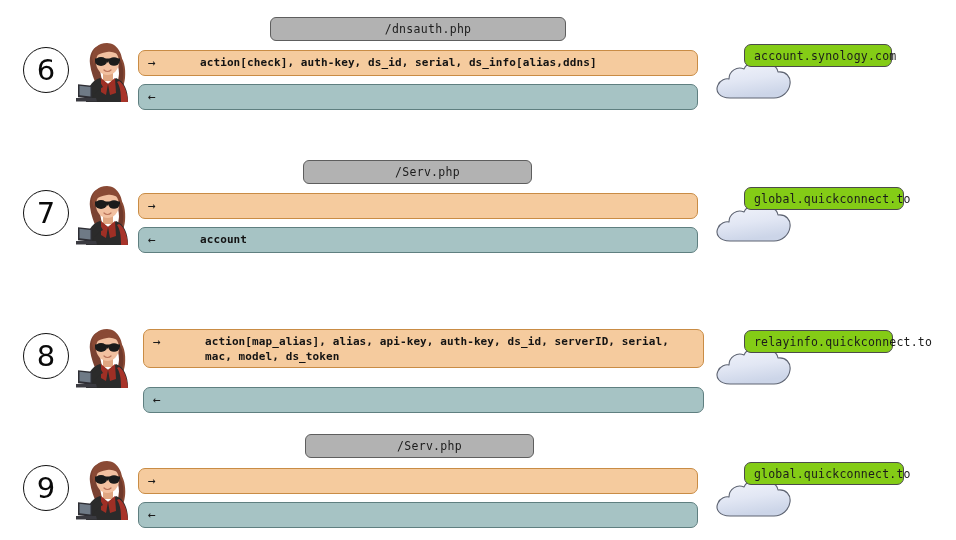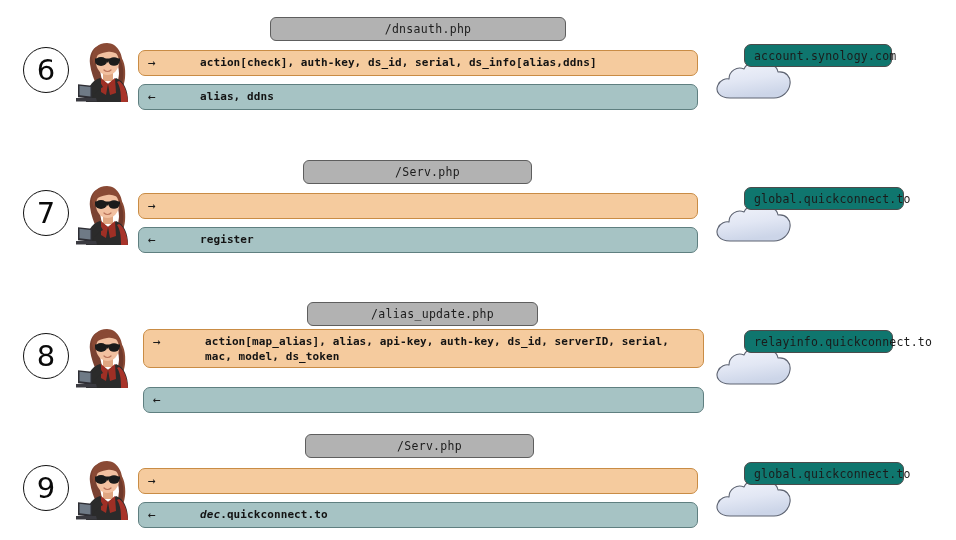--- a/index.html
+++ b/index.html
@@ -118,21 +118,21 @@
     top: 14px;
     width: 84px;
     height: 44px;
   }
   .cloud svg { display: block; }
   .cloud-label {
     position: absolute;
     top: 0;
     height: 23px;
     box-sizing: border-box;
-    background: #0f766e;
+    background: #84cc16;
     border: 1.2px solid #4b4b4b;
     border-radius: 7px;
     display: flex;
     align-items: center;
     padding: 0 9px;
     font-size: 11.5px;
     letter-spacing: 0.2px;
     color: #1b1b1b;
     white-space: nowrap;
   }
@@ -186,21 +186,20 @@
 
     <div class="endpoint" style="left:270px;top:17px;width:296px;">/dnsauth.php</div>
 
     <div class="msg request" style="left:138px;top:50px;width:560px;height:26px;">
       <span class="arrow">→</span>
       <span class="body">action[check], auth-key, ds_id, serial, ds_info[alias,ddns]</span>
     </div>
 
     <div class="msg response" style="left:138px;top:84px;width:560px;height:26px;">
       <span class="arrow">←</span>
-      <span class="body">alias, ddns</span>
     </div>
 
     <div class="cloudgroup" style="left:712px;top:44px;">
       <div class="cloud">
         <svg viewBox="0 0 84 44" width="84" height="44" xmlns="http://www.w3.org/2000/svg">
           <defs>
             <linearGradient id="cg6" x1="0" y1="0" x2="0.3" y2="1">
               <stop offset="0%" stop-color="#f2f4fb"></stop>
               <stop offset="55%" stop-color="#e2e7f4"></stop>
               <stop offset="100%" stop-color="#ccd5e8"></stop>
@@ -244,21 +243,21 @@
     </div>
 
     <div class="endpoint" style="left:303px;top:17px;width:229px;">/Serv.php</div>
 
     <div class="msg request" style="left:138px;top:50px;width:560px;height:26px;">
       <span class="arrow">→</span>
     </div>
 
     <div class="msg response" style="left:138px;top:84px;width:560px;height:26px;">
       <span class="arrow">←</span>
-      <span class="body">register</span>
+      <span class="body">account</span>
     </div>
 
     <div class="cloudgroup" style="left:712px;top:44px;">
       <div class="cloud">
         <svg viewBox="0 0 84 44" width="84" height="44" xmlns="http://www.w3.org/2000/svg">
           <defs>
             <linearGradient id="cg7" x1="0" y1="0" x2="0.3" y2="1">
               <stop offset="0%" stop-color="#f2f4fb"></stop>
               <stop offset="55%" stop-color="#e2e7f4"></stop>
               <stop offset="100%" stop-color="#ccd5e8"></stop>
@@ -294,21 +293,20 @@
         <path d="M39 42 L32 48 L34 59 L40 57 Z" fill="#9e2f25"></path>
         <path d="M43 45 C48 48 51 55 52 66 L45 66 C45 56 44 50 41 46 Z" fill="#a8342a"></path>
         <path d="M24 46 C18 49 13 54 10 59 L16 62 C19 57 23 53 27 51 Z" fill="#2b2b2b"></path>
         <ellipse cx="12" cy="60" rx="4" ry="3" fill="#f2c0a0"></ellipse>
         <path d="M2 48 L16 48 L16 61 L2 61 Z" fill="#2e2e34" transform="skewY(6)"></path>
         <path d="M3.5 49.5 L14.5 49.5 L14.5 59 L3.5 59 Z" fill="#6f7a86" transform="skewY(6)"></path>
         <path d="M0 62 L20 62 L21 65.5 L-1 65.5 Z" fill="#3a3a40"></path>
       </svg>
     </div>
 
-    <div class="endpoint" style="left:307px;top:16px;width:231px;">/alias_update.php</div>
 
     <div class="msg request" style="left:143px;top:43px;width:561px;height:39px;">
       <span class="arrow">→</span>
       <span class="body">action[map_alias], alias, api-key, auth-key, ds_id, serverID, serial, mac, model, ds_token</span>
     </div>
 
     <div class="msg response" style="left:143px;top:101px;width:561px;height:26px;">
       <span class="arrow">←</span>
       <span class="body"></span>
     </div>
@@ -361,21 +359,20 @@
     </div>
 
     <div class="endpoint" style="left:305px;top:16px;width:229px;">/Serv.php</div>
 
     <div class="msg request" style="left:138px;top:50px;width:560px;height:26px;">
       <span class="arrow">→</span>
     </div>
 
     <div class="msg response" style="left:138px;top:84px;width:560px;height:26px;">
       <span class="arrow">←</span>
-      <span class="body"><span class="ital">dec</span><span>.quickconnect.to</span></span>
     </div>
 
     <div class="cloudgroup" style="left:712px;top:44px;">
       <div class="cloud">
         <svg viewBox="0 0 84 44" width="84" height="44" xmlns="http://www.w3.org/2000/svg">
           <defs>
             <linearGradient id="cg9" x1="0" y1="0" x2="0.3" y2="1">
               <stop offset="0%" stop-color="#f2f4fb"></stop>
               <stop offset="55%" stop-color="#e2e7f4"></stop>
               <stop offset="100%" stop-color="#ccd5e8"></stop>

